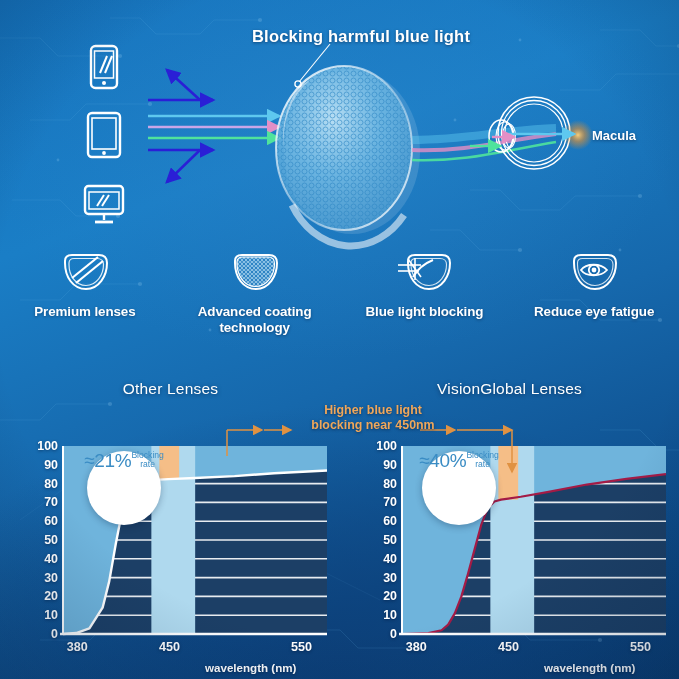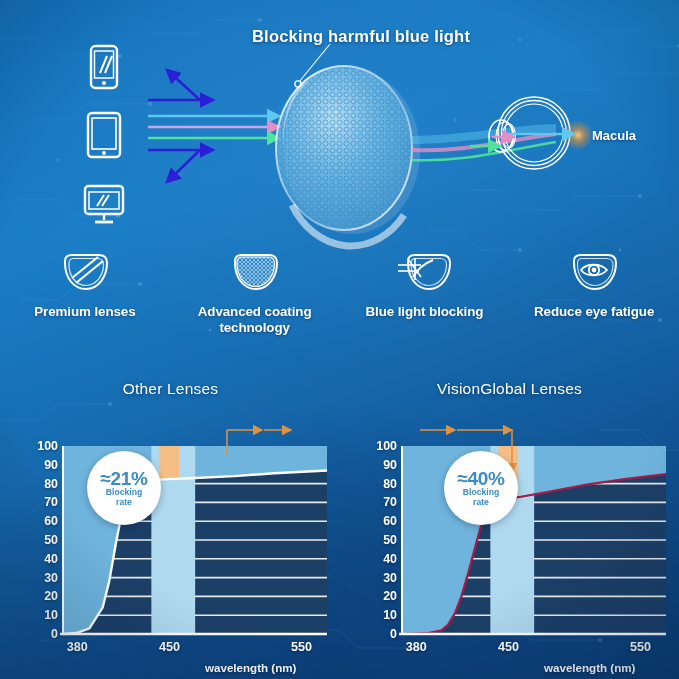--- a/index.html
+++ b/index.html
@@ -71,23 +71,22 @@
     text-shadow:0 1px 3px rgba(0,20,50,.5);
   }
   .ytick{
     position:absolute;right:0;color:#ffffff;font-size:12.4px;font-weight:bold;
     text-align:right;transform:translateY(-50%);
     text-shadow:0 1px 3px rgba(0,20,50,.5);
   }
   .badge{
     position:absolute;width:74px;height:74px;border-radius:50%;
     background:#ffffff;box-shadow:0 2px 7px rgba(3,28,60,.30);
-    display:flex;flex-direction:column;align-items:center;justify-content:center;
+    display:flex;flex-direction:row;justify-content:center;
     z-index:5;
-    font-weight:bold;
   }
   .badge .pct{color:#3a8cc4;font-size:19px;line-height:1;letter-spacing:-.3px;}
   .badge .sub{color:#3a8cc4;font-size:8.6px;line-height:1.08;text-align:center;margin-top:0;}
 </style>
 </head>
 <body>
 
 <div id="root">
 
   <svg class="circuit" width="679" height="679" viewBox="0 0 679 679">
@@ -374,30 +373,34 @@
               <line x1="62" y1="92.79999999999998" x2="326" y2="92.79999999999998" stroke="#ffffff" stroke-width="1.6" opacity="0.9"></line>
               <line x1="62" y1="74" x2="326" y2="74" stroke="#ffffff" stroke-width="1.6" opacity="0.9"></line>
             </g>
             <rect x="150.36" y="74" width="43.79999999999998" height="188" fill="#afd9ee"></rect>
             <rect x="158.36" y="74" width="19.799999999999983" height="53.58000000000001" fill="#f5be87"></rect>
             <path d="M62.00,262.00 L88.40,261.06 L101.60,258.24 L108.20,252.60 L114.80,241.32 L121.40,224.40 L128.00,201.84 L134.60,177.40 L141.20,152.96 L147.80,136.04 L154.40,129.46 L161.00,127.58 L180.80,124.76 L207.20,120.06 L246.80,112.54 L286.40,106.90 L326.00,102.20" fill="none" stroke="#a31b46" stroke-width="2.2" stroke-linejoin="round"></path>
             <line x1="62" y1="74" x2="62" y2="262" stroke="#ffffff" stroke-width="2"></line>
             <line x1="59" y1="262" x2="326" y2="262" stroke="#ffffff" stroke-width="2.4"></line>
           </svg>
       <div class="ytick" style="right: 282px; top: 262px; width: 30px;">0</div><div class="ytick" style="right: 282px; top: 243.2px; width: 30px;">10</div><div class="ytick" style="right: 282px; top: 224.4px; width: 30px;">20</div><div class="ytick" style="right: 282px; top: 205.6px; width: 30px;">30</div><div class="ytick" style="right: 282px; top: 186.8px; width: 30px;">40</div><div class="ytick" style="right: 282px; top: 168px; width: 30px;">50</div><div class="ytick" style="right: 282px; top: 149.2px; width: 30px;">60</div><div class="ytick" style="right: 282px; top: 130.4px; width: 30px;">70</div><div class="ytick" style="right: 282px; top: 111.6px; width: 30px;">80</div><div class="ytick" style="right: 282px; top: 92.8px; width: 30px;">90</div><div class="ytick" style="right: 282px; top: 74px; width: 30px;">100</div><div class="xlab" style="left: 57.2px; top: 268px; width: 38px; text-align: center;">380</div><div class="xlab" style="left: 149.6px; top: 268px; width: 38px; text-align: center;">450</div><div class="xlab" style="left: 281.6px; top: 268px; width: 38px; text-align: center;">550</div></div>
-      <div class="badge" style="left:104px;top:79px;">
+      <div class="badge" style="left:82px;top:79px;">
         <div class="pct">≈40%</div>
         <div class="sub">
           <span>Blocking</span><br>
           <span>rate</span>
         </div>
       </div>
       <div class="axis-caption" style="left:204px;top:289px;">wavelength (nm)</div>
     </div>
 
+    <div class="ann">
+      <span>Higher blue light</span><br>
+      <span>blocking near 450nm</span>
+    </div>
     <svg style="position:absolute;left:0;top:0;pointer-events:none" width="679" height="307" viewBox="0 0 679 307">
       <defs>
         <marker id="mkOr" markerWidth="7" markerHeight="7" refX="6" refY="3.5" orient="auto">
           <path d="M0,0 L7,3.5 L0,7 z" fill="#e09242"></path>
         </marker>
       </defs>
       <g stroke="#e09242" stroke-width="1.5" fill="none">
         <path d="M227 58 L227 84"></path>
         <path d="M227 58 L262 58" marker-end="url(#mkOr)"></path>
         <path d="M264 58 L291 58" marker-end="url(#mkOr)"></path>

